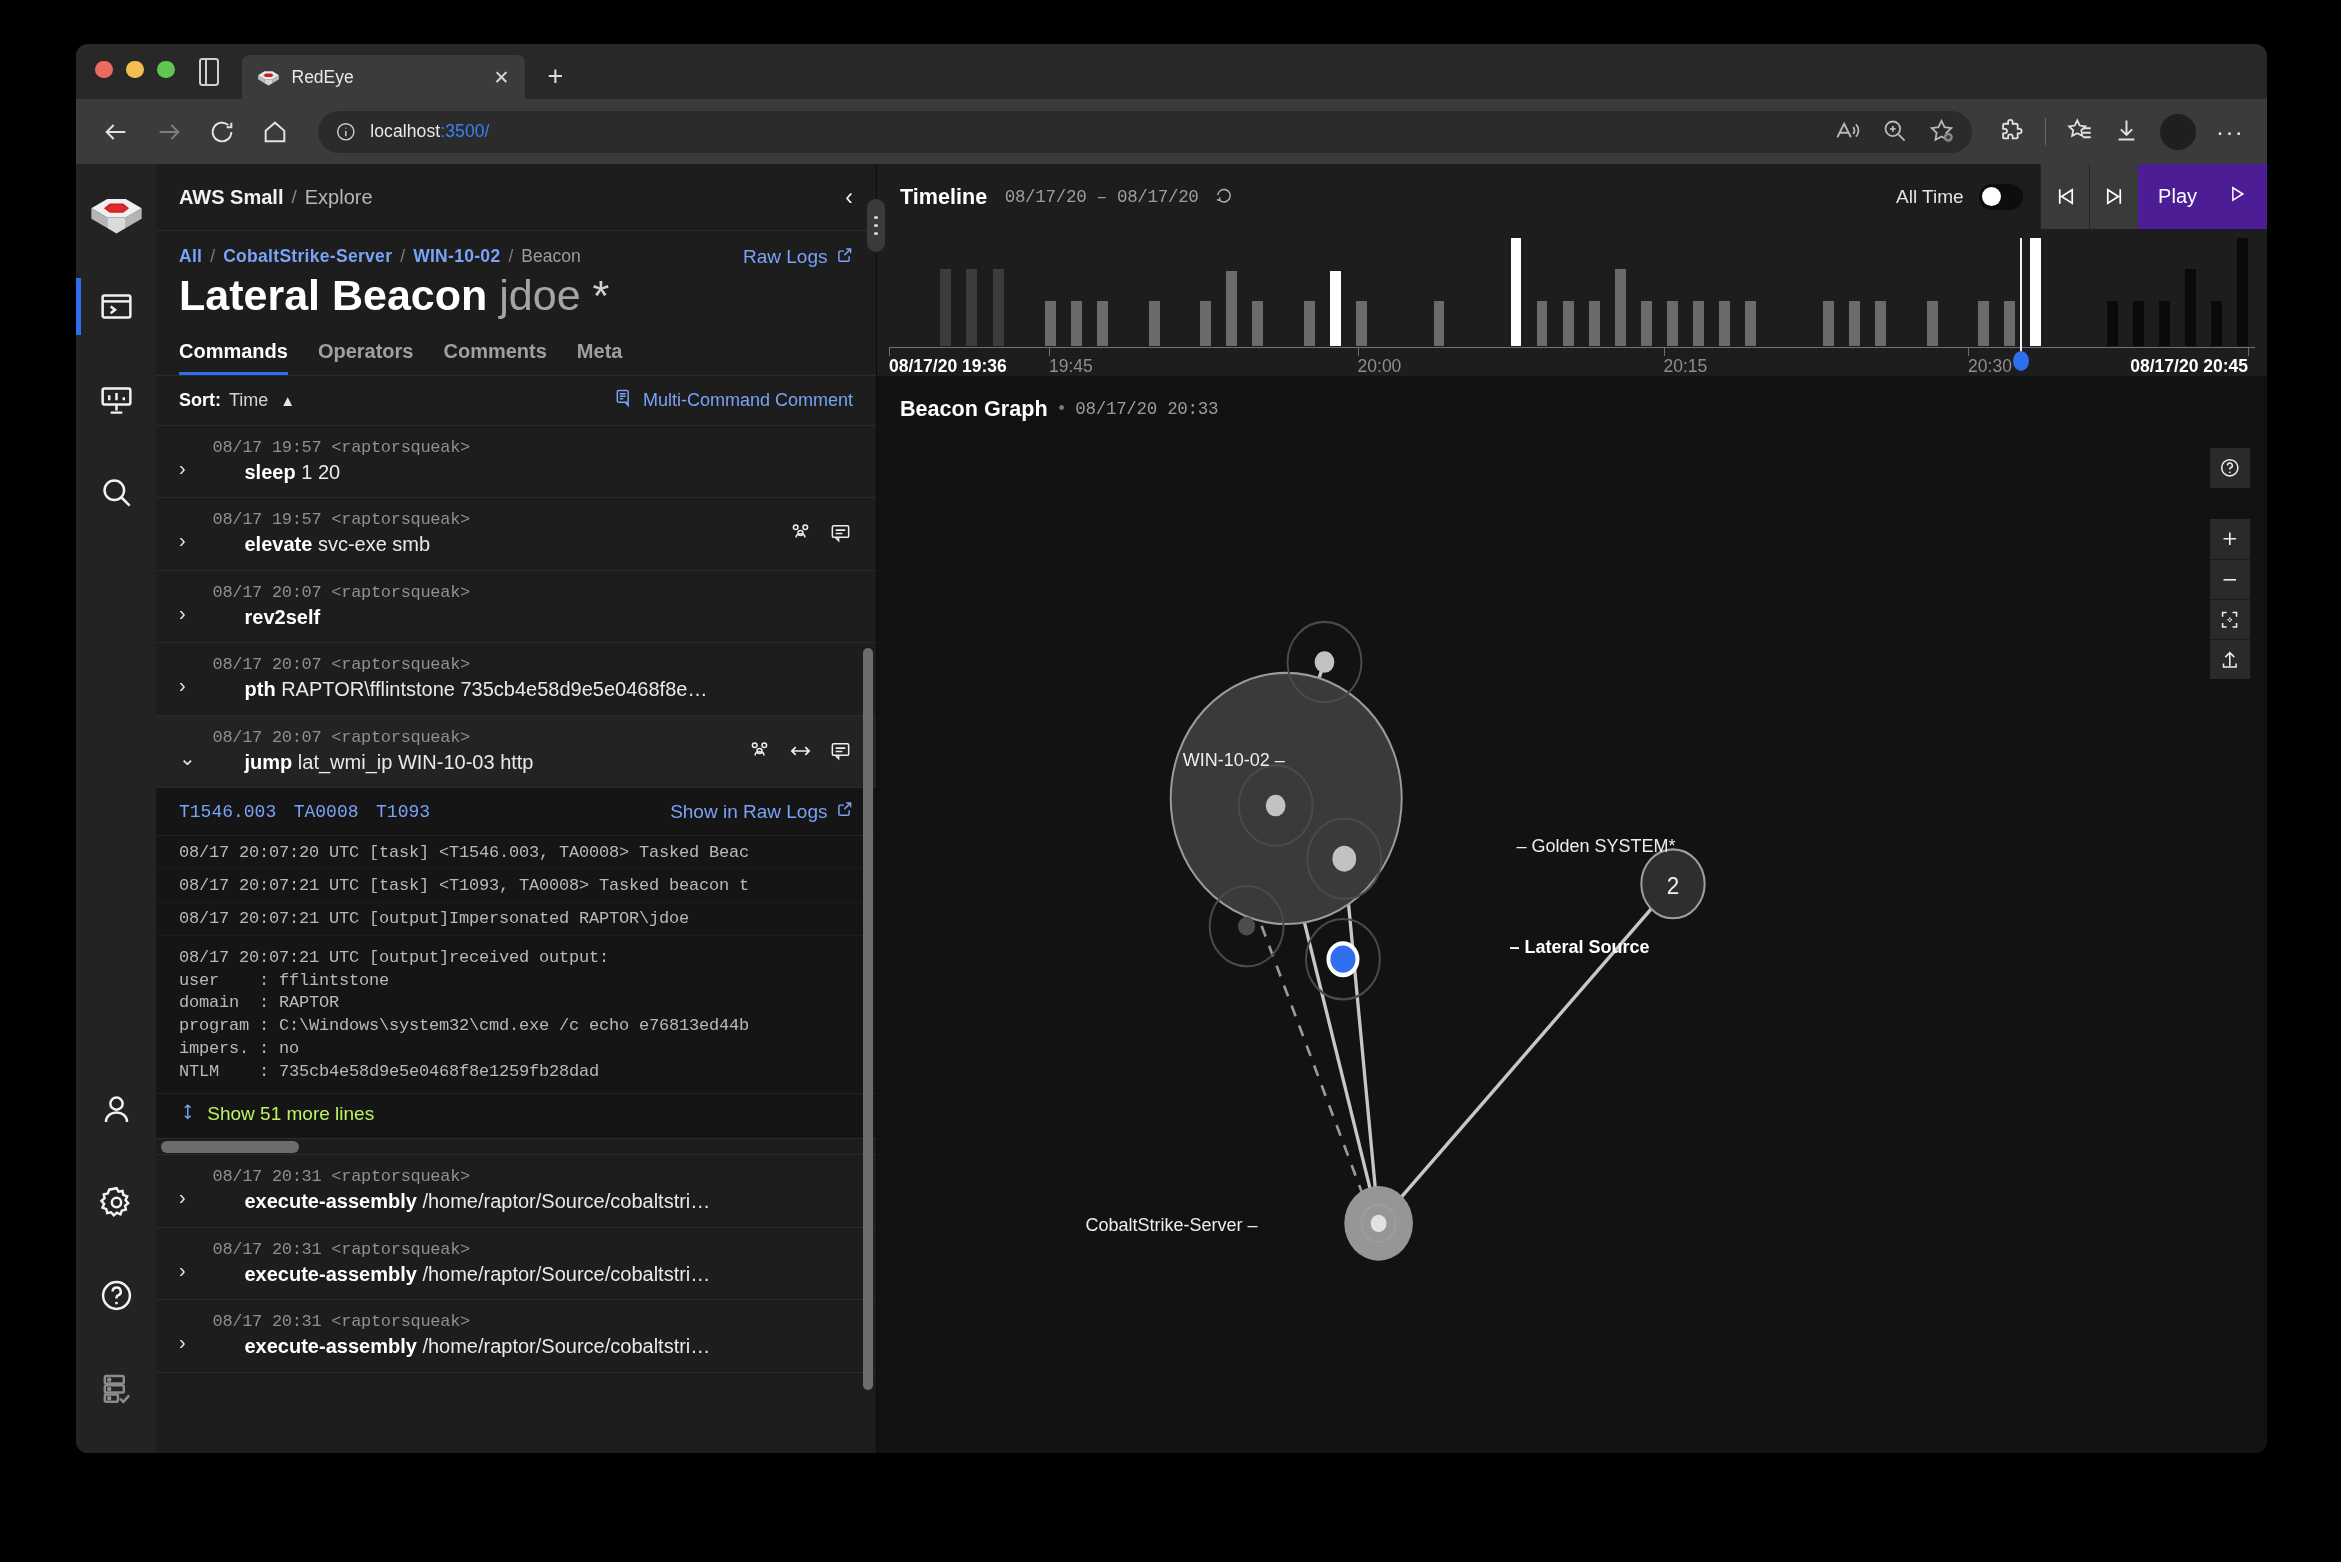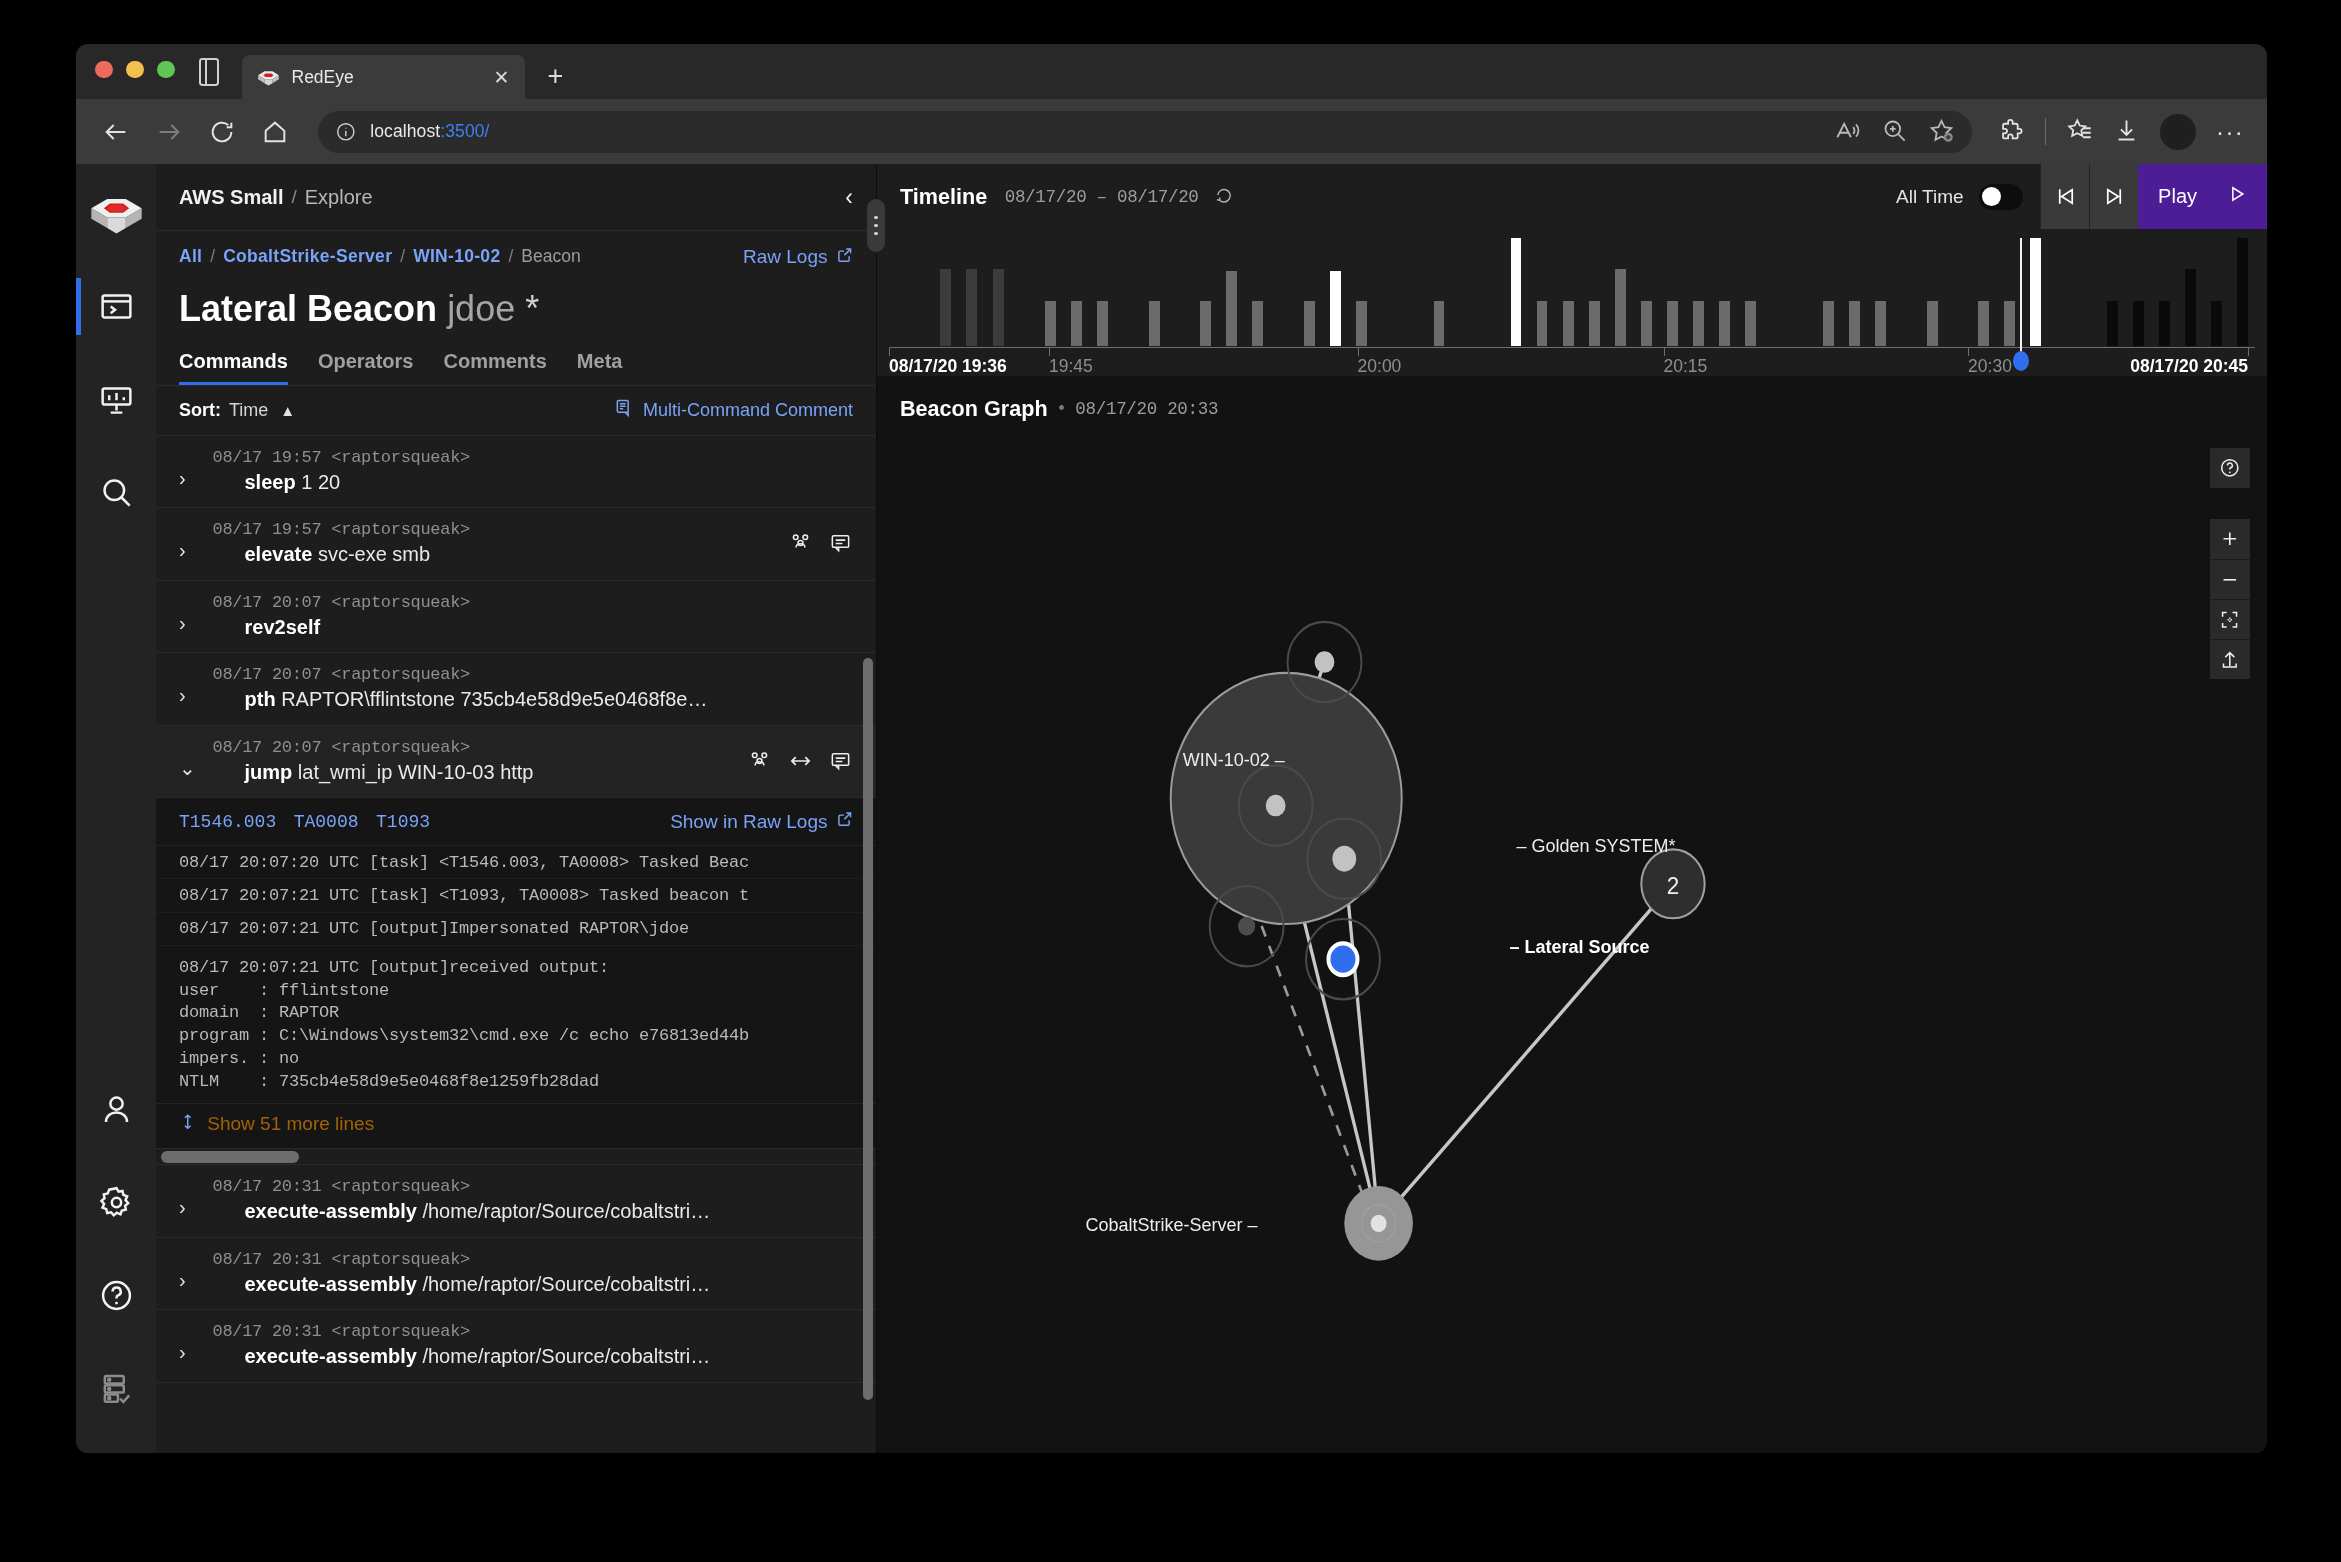--- a/index.html
+++ b/index.html
@@ -86,21 +86,21 @@
                align-items:center; justify-content:center; gap:4.7px; z-index: 5; }
   .drag-pill i { width: 3.4px; height: 3.4px; background: #cfcfcf; border-radius: 50%; display:block; }
 
   .lp-head { padding: 15px 23px 0 23px; border-top: 1.3px solid #2b2b2b; flex: 0 0 auto; }
   .bcrumbs { display: flex; align-items: flex-start; font-size: 17.5px; font-family: "Liberation Sans", sans-serif; }
   .bc-link { color: #7aa2f7; font-weight: bold; letter-spacing: 0.3px; }
   .bc-slash { color: #7d7d7d; margin: 0 8px; }
   .bc-cur { color: #9c9c9c; }
   .rawlogs { margin-left: auto; color: #7aa2f7; font-size: 19px; display: flex; align-items: center; gap: 8px; }
   .rawlogs svg { width: 17.5px; height: 17.5px; }
-  .title { margin-top: 19px; font-size: 36px; color: #fff; }
+  .title { margin-top: 2px; font-size: 43px; color: #fff; }
   .title b { font-weight: bold; }
   .title .u { color: #a5a5a5; font-weight: normal; }
   .title .s { color: #d0d0d0; font-weight: normal; }
   .tabs { margin-top: 20px; display: flex; gap: 30px; }
   .tabitem { font-size: 20px; color: #a0a0a0; padding-bottom: 9.4px; font-weight: bold; }
   .tabitem.sel { color: #fff; border-bottom: 3.4px solid #2f6fed; }
   .lp-sort { height: 51px; border-top: 1.3px solid #2b2b2b; border-bottom: 1.3px solid #2b2b2b;
              display: flex; align-items: center; padding: 0 23px; flex: 0 0 auto; }
   .sortlbl { color: #fff; font-size: 18px; font-weight: bold; }
   .sortval { color: #d5d5d5; font-size: 18px; margin-left: 8px; font-weight: normal; }
@@ -121,21 +121,21 @@
   .cmdrow.expanded { background: #232323; }
   .detail { background: #151515; }
   .dtags { display: flex; align-items: center; padding: 12px 23px; gap: 17.5px; border-bottom: 1.3px solid #232323;}
   .dtag { color: #7aa2f7; font-size: 18px; font-family: "Liberation Mono", monospace; }
   .dshow { margin-left: auto; color: #7aa2f7; font-size: 19px; display: flex; align-items: center; gap: 8px; }
   .dshow svg { width: 17.5px; height: 17.5px; }
   .logline { padding: 6.7px 23px; color: #b9b9b9; font-size: 17px;
              font-family: "Liberation Mono", monospace; white-space: pre; border-bottom: 1.3px solid #1d1d1d; letter-spacing: -0.2px;}
   .logblock { padding: 10.8px 23px 9.4px 23px; color: #b9b9b9; font-size: 17px;
               font-family: "Liberation Mono", monospace; white-space: pre; line-height: 1.34; letter-spacing: -0.2px;}
-  .showmore { padding: 9.4px 23px 12px 23px; color: #a16207; font-size: 19px;
+  .showmore { padding: 9.4px 23px 12px 23px; color: #bef264; font-size: 19px;
               display: flex; align-items: center; gap: 10.8px; border-top: 1.3px solid #232323; }
   .hscroll { height: 17.5px; background: #1d1d1d; border-top: 1.3px solid #2b2b2b; border-bottom: 1.3px solid #2b2b2b;}
   .hscroll i { display:block; height: 12px; width: 138px; margin: 2.7px 0 0 5.4px; background: #6d6d6d; border-radius: 6px;}
   .vscroll { position: absolute; right: 2.7px; top: 0; width: 10.8px; height: 100%; }
   .vscroll i { position: absolute; top: 222px; left: 0; width: 10.8px; height: 742px;
                background: #6d6d6d; border-radius: 5.4px; display: block; }
 
   
   .rightarea { flex: 1; display: flex; flex-direction: column; background: #121212; min-width: 0; }
   .tl-head { height: 65px; background: #1d1d1d; display: flex; align-items: center;

